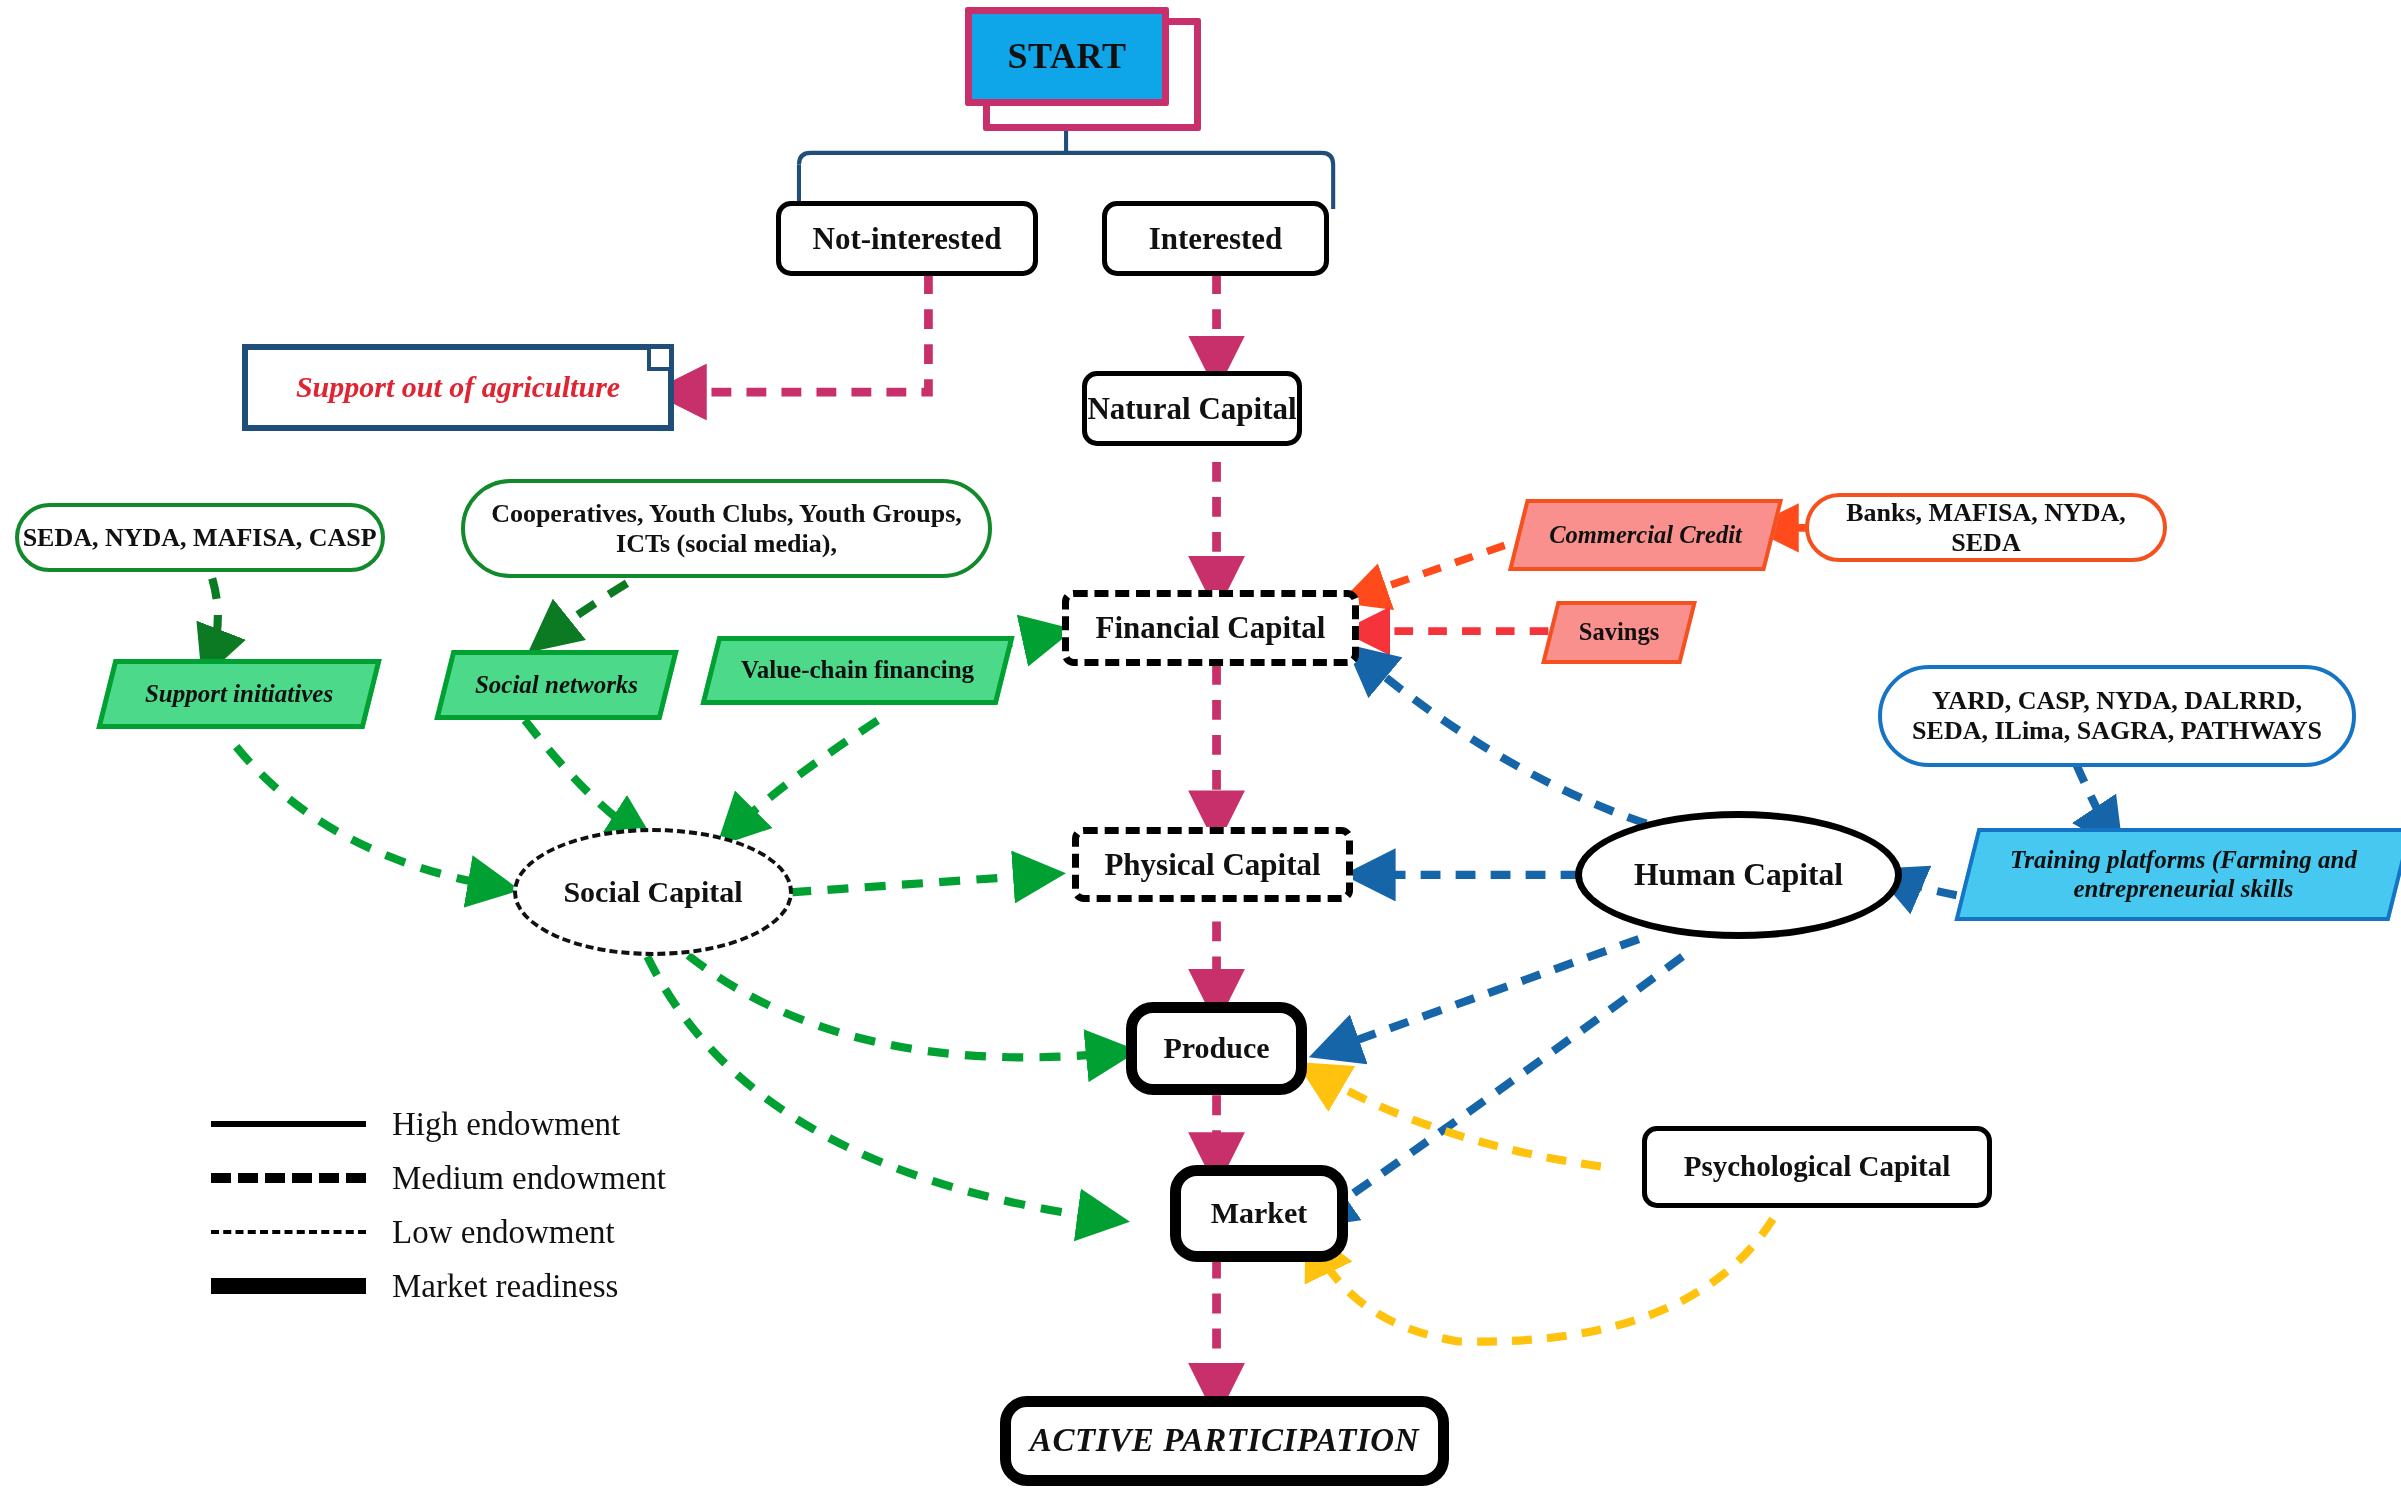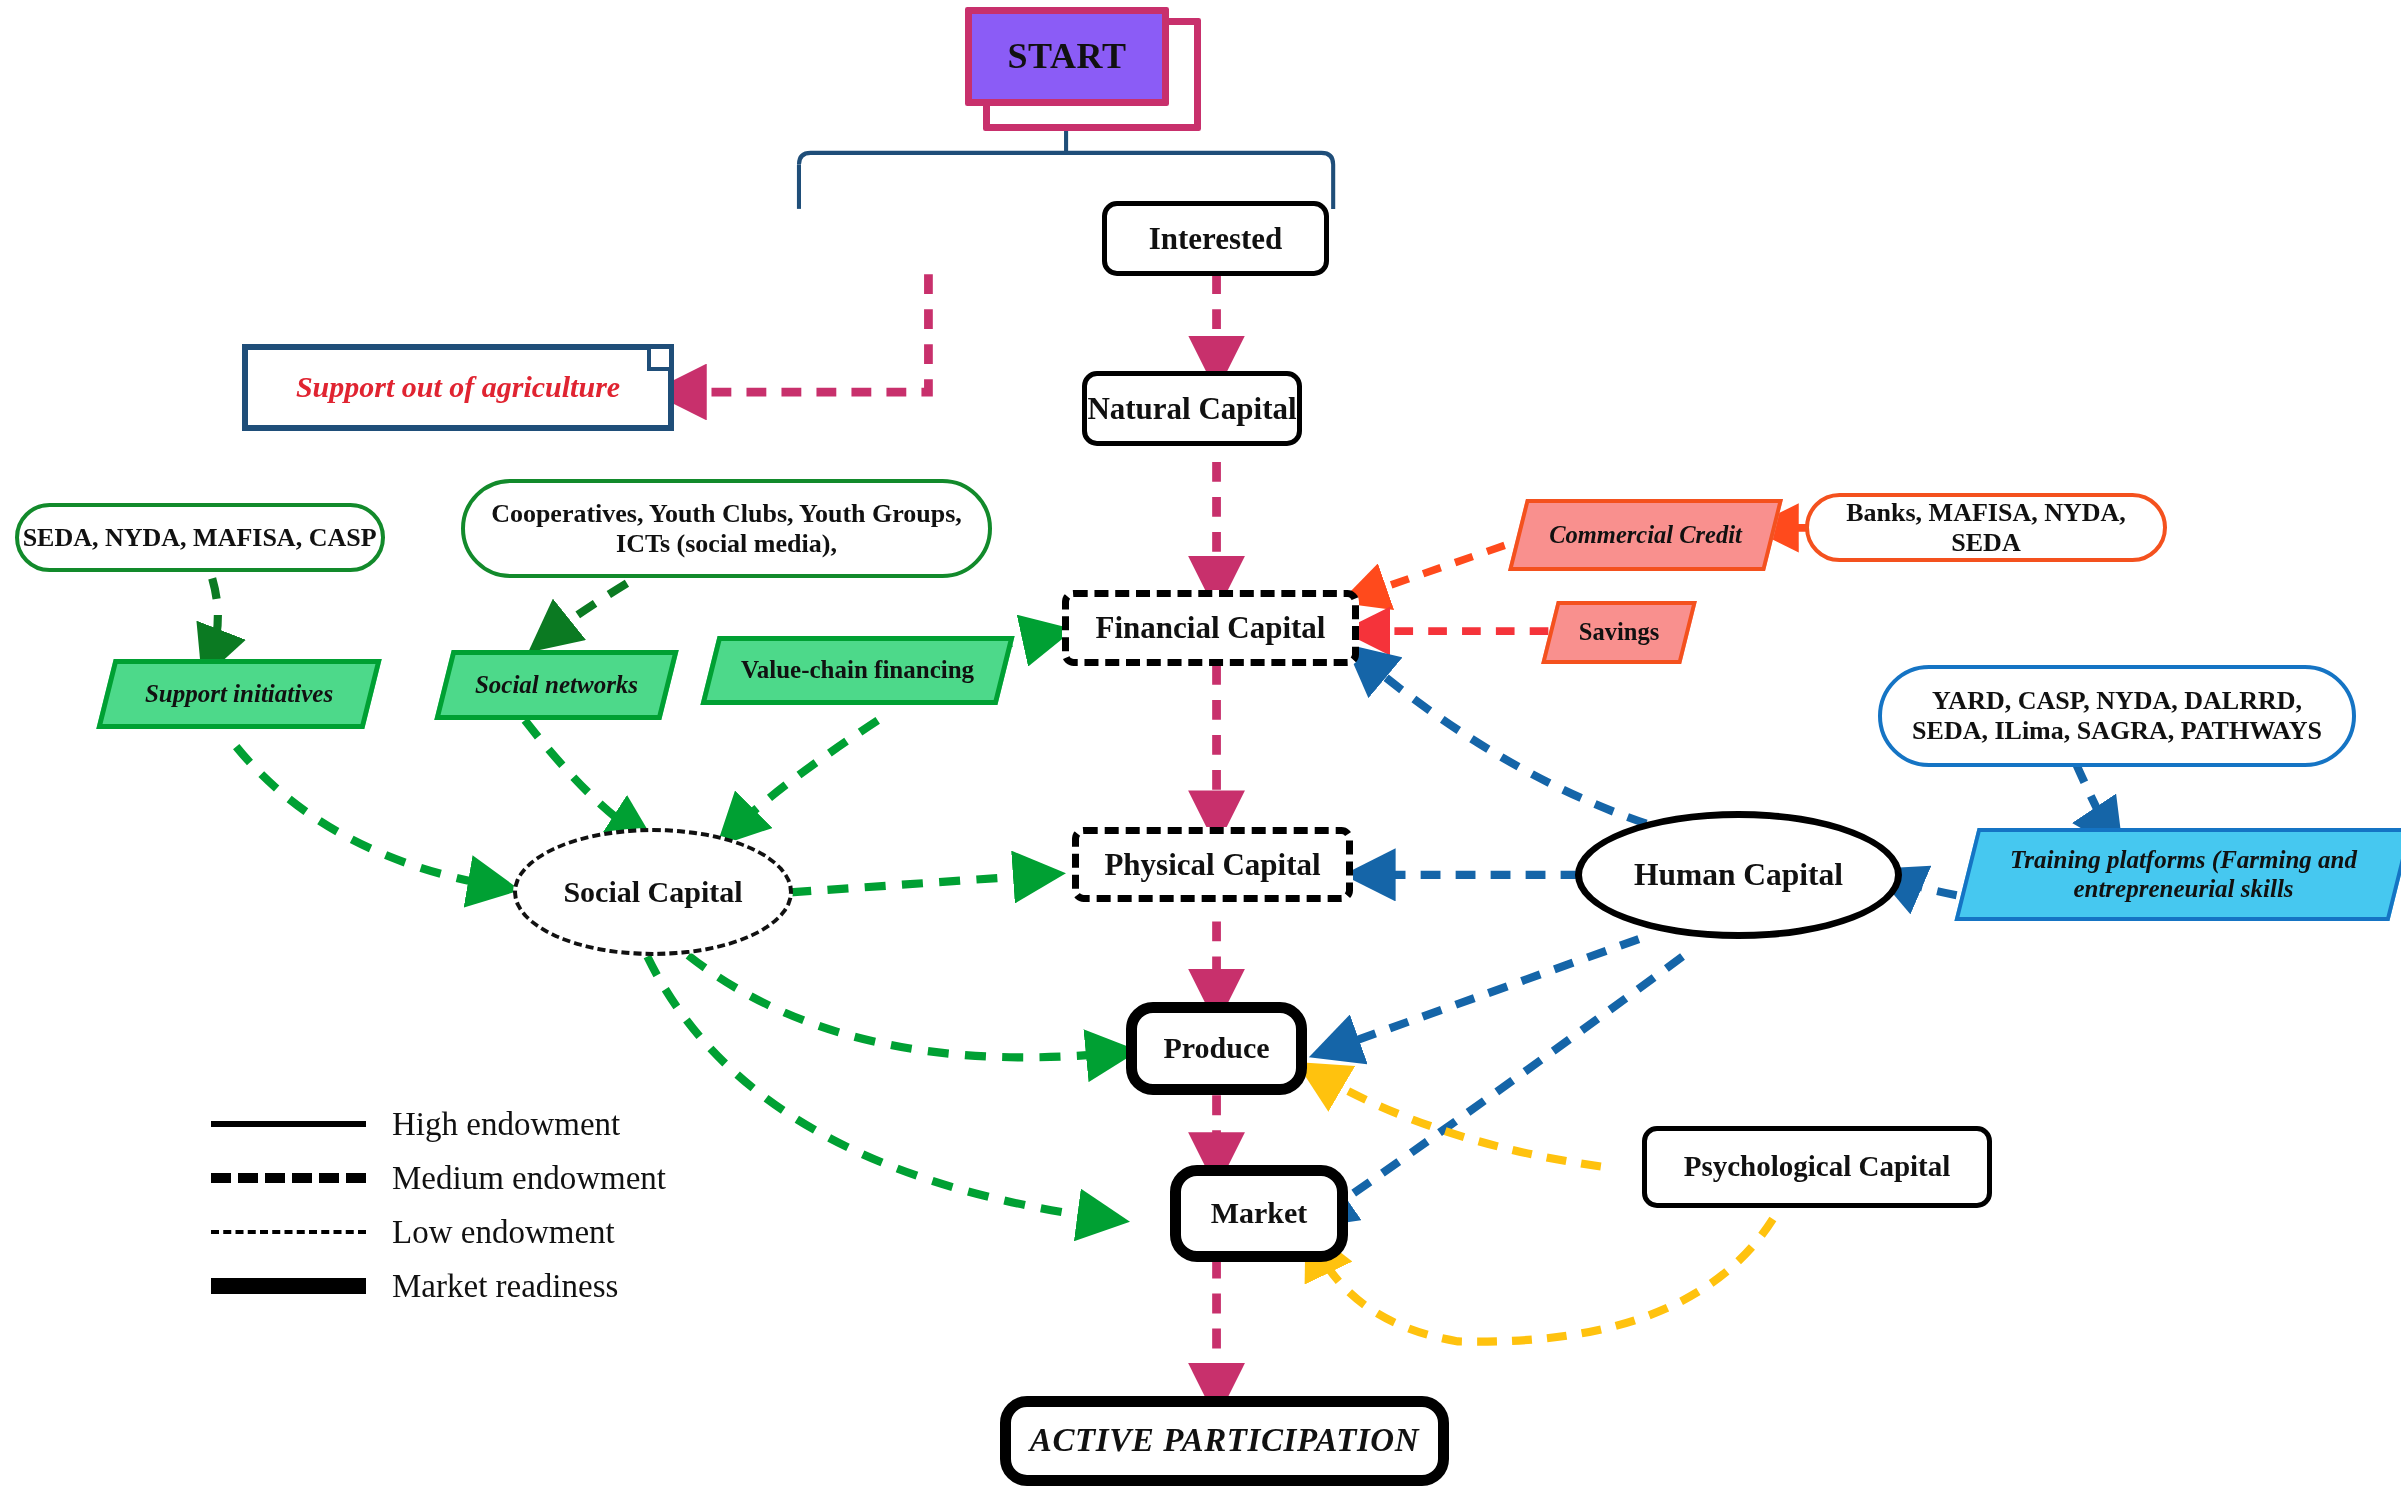--- a/index.html
+++ b/index.html
@@ -10,21 +10,21 @@
   .node{position:absolute;box-sizing:border-box;display:flex;align-items:center;
         justify-content:center;text-align:center;background:#fff;color:#111;
         font-weight:bold;line-height:1.15;}
 
   
   .hi   {border:5.2px solid #000;border-radius:15px;}
   .med  {border:7.6px dashed #000;border-radius:11.7px;}
   .mkt  {border:11.7px solid #000;border-radius:27px;}
 
   
-  .startbox{border:7.6px solid #C8306C;border-radius:2.3px;background:#8b5cf6;}
+  .startbox{border:7.6px solid #C8306C;border-radius:2.3px;background:#0ea5e9;}
   .startshadow{position:absolute;border:7.6px solid #C8306C;border-radius:2.3px;background:#fff;}
 
   
   .note{border:6.4px solid #1F4E79;background:#fff;}
   .notecorner{position:absolute;right:-0.6px;top:-0.6px;width:17.5px;height:17.5px;
               background:#fff;border-left:4.1px solid #1F4E79;border-bottom:4.1px solid #1F4E79;}
 
   
   .cap-green {border:4.7px solid #128A2B;border-radius:583px;background:#fff;}
   .cap-orange{border:4.7px solid #F4511E;border-radius:583px;background:#fff;}
@@ -145,20 +145,21 @@
     <path d="M2885,1640 Q2560,1880 2265,2085" stroke="#1565A8" stroke-width="14" stroke-dasharray="34 26" fill="none" marker-end="url(#ah-blue)"></path>
 
     <path d="M2745,2000 Q2460,1960 2255,1840" stroke="#FFC20E" stroke-width="14" stroke-dasharray="34 26" fill="none" marker-end="url(#ah-yellow)"></path>
 
     <path d="M3040,2090 Q2900,2310 2500,2300 Q2320,2270 2255,2135" stroke="#FFC20E" stroke-width="14" stroke-dasharray="34 26" fill="none" marker-end="url(#ah-yellow)"></path>
   </svg>
 
   <div class="startshadow" style="left:983px;top:17.5px;width:204px;height:99px;"></div>
   <div class="node startbox" style="left:965px;top:7px;width:204px;height:99px;font-size:36px;letter-spacing:0.6px;">START</div>
 
+  <div class="node hi" style="left:776px;top:201px;width:262px;height:75px;font-size:31px;">Not-interested</div>
 
   <div class="node hi" style="left:1102px;top:201px;width:227px;height:75px;font-size:31px;">Interested</div>
 
   <div class="node note" style="left:242px;top:344px;width:432px;height:87px;font-size:30px;position:absolute;">
     <span class="red-ital">Support out of agriculture</span>
     <span class="notecorner"></span>
   </div>
 
   <div class="node hi" style="left:1082px;top:371px;width:220px;height:75px;font-size:31px;">Natural Capital</div>
 

